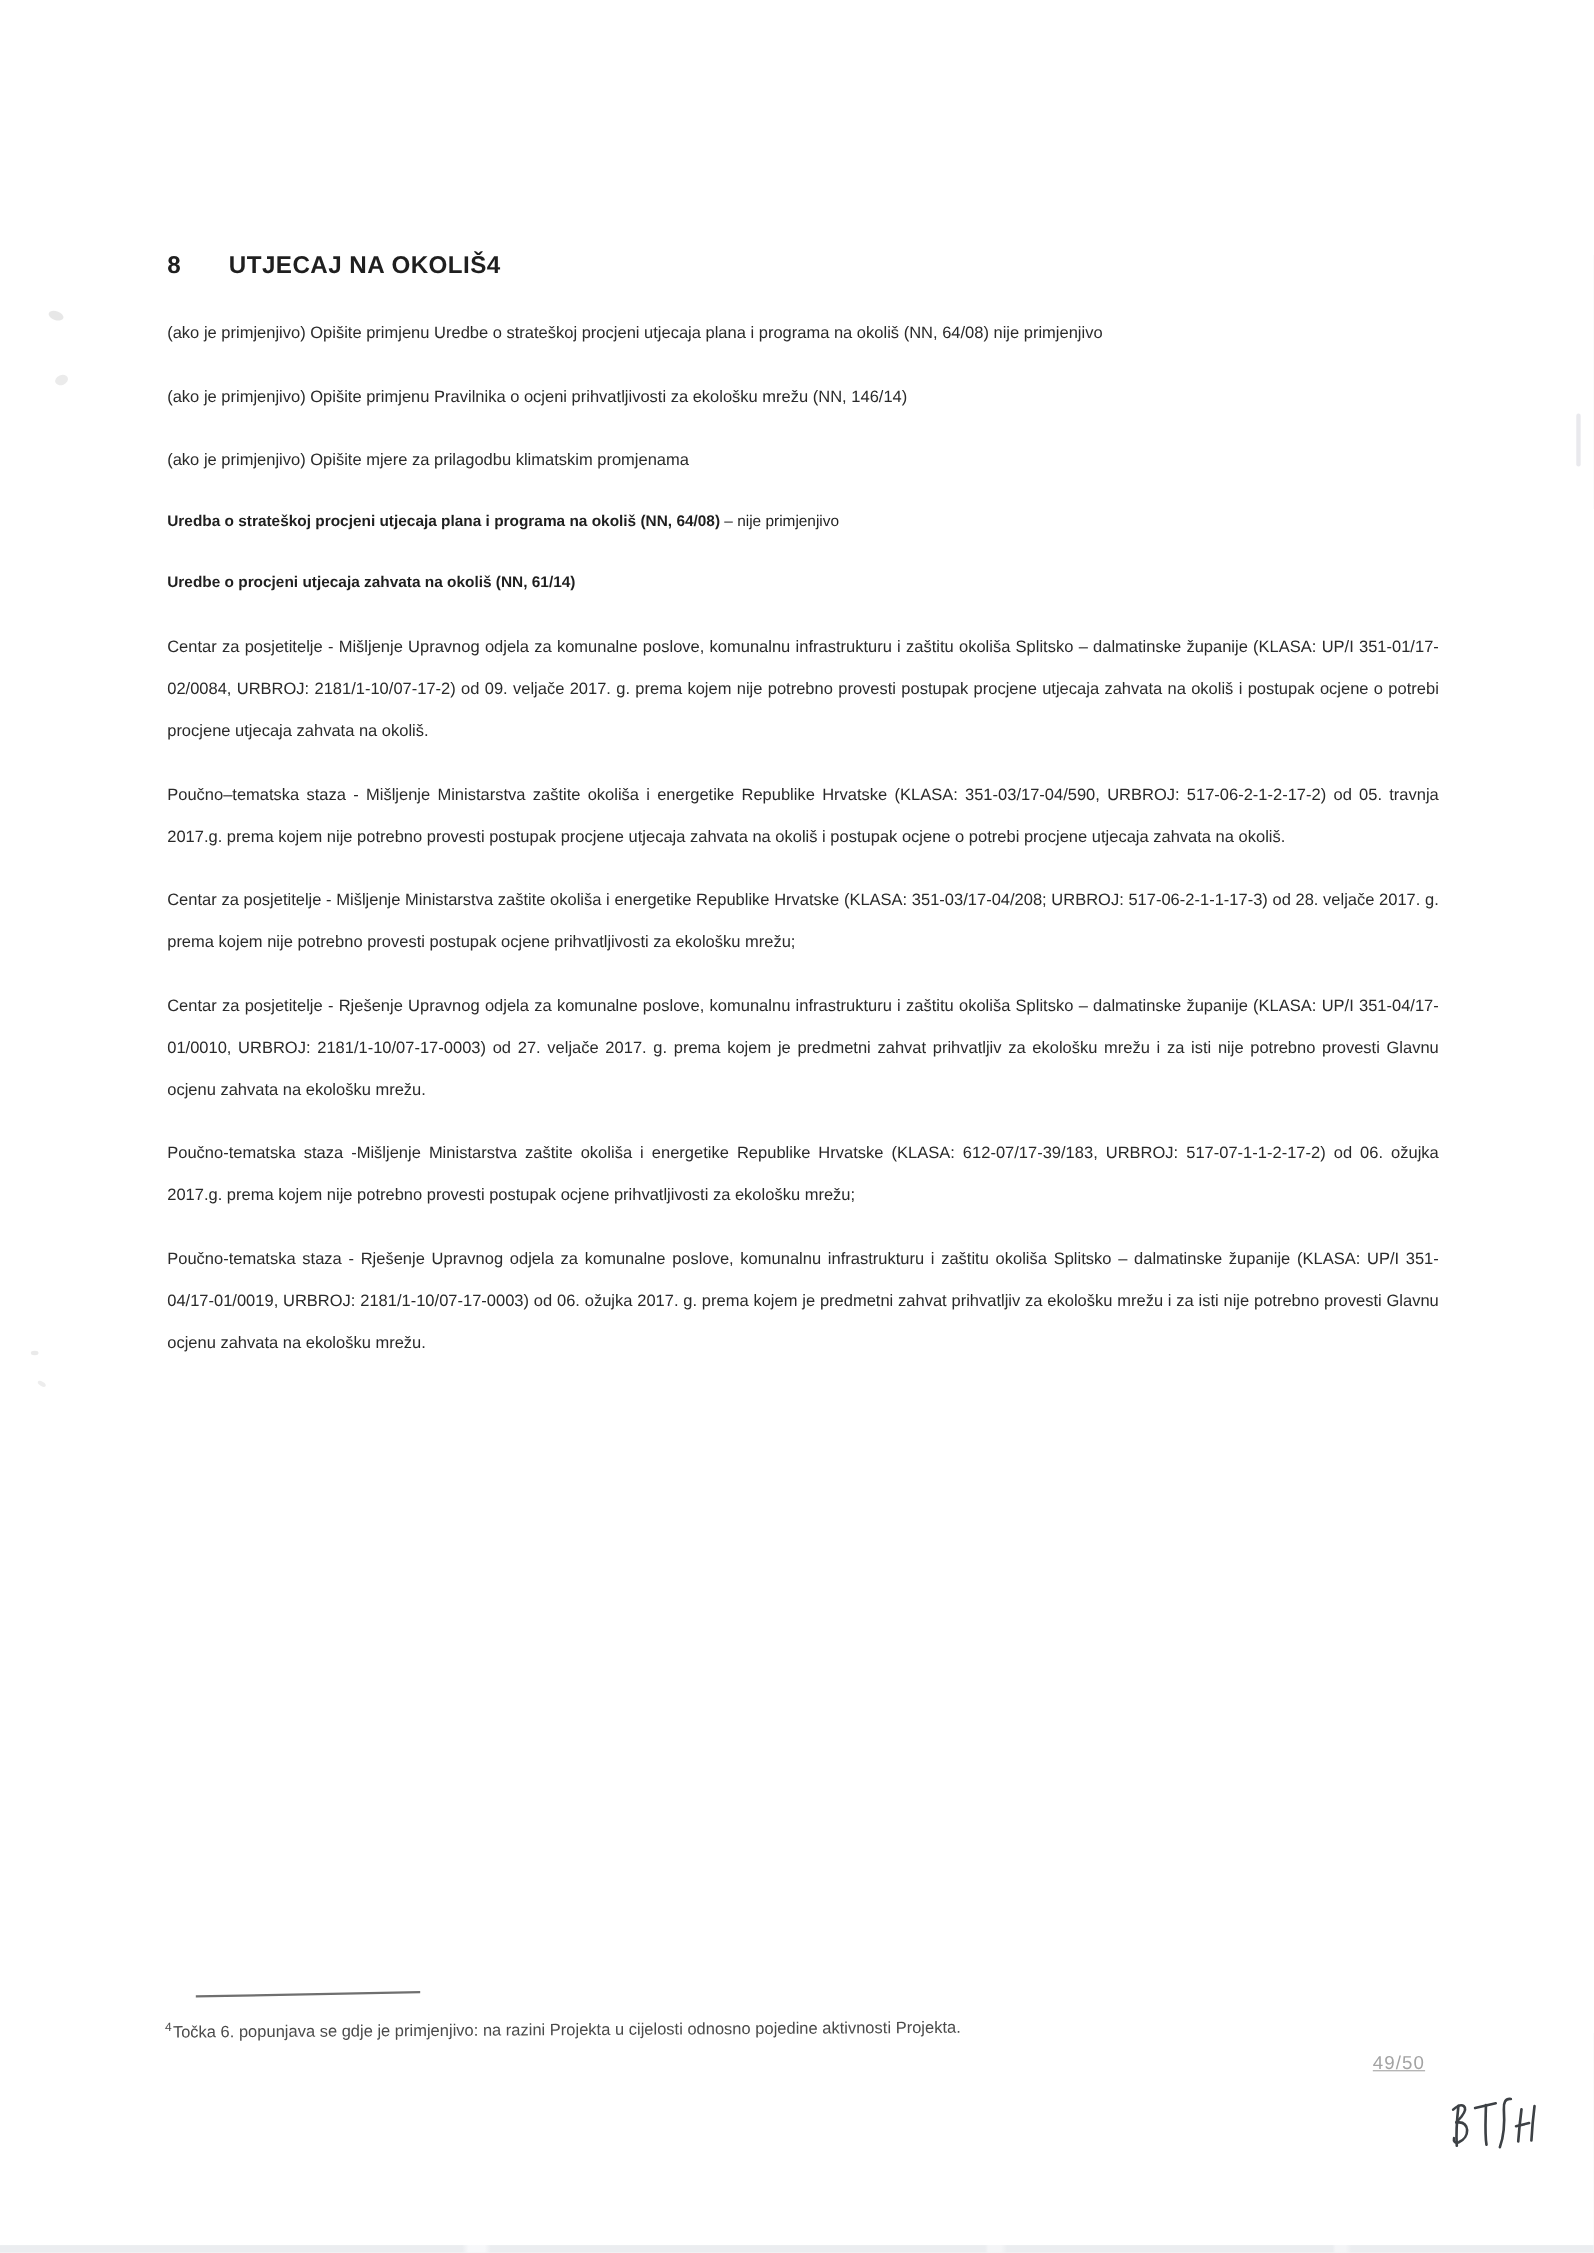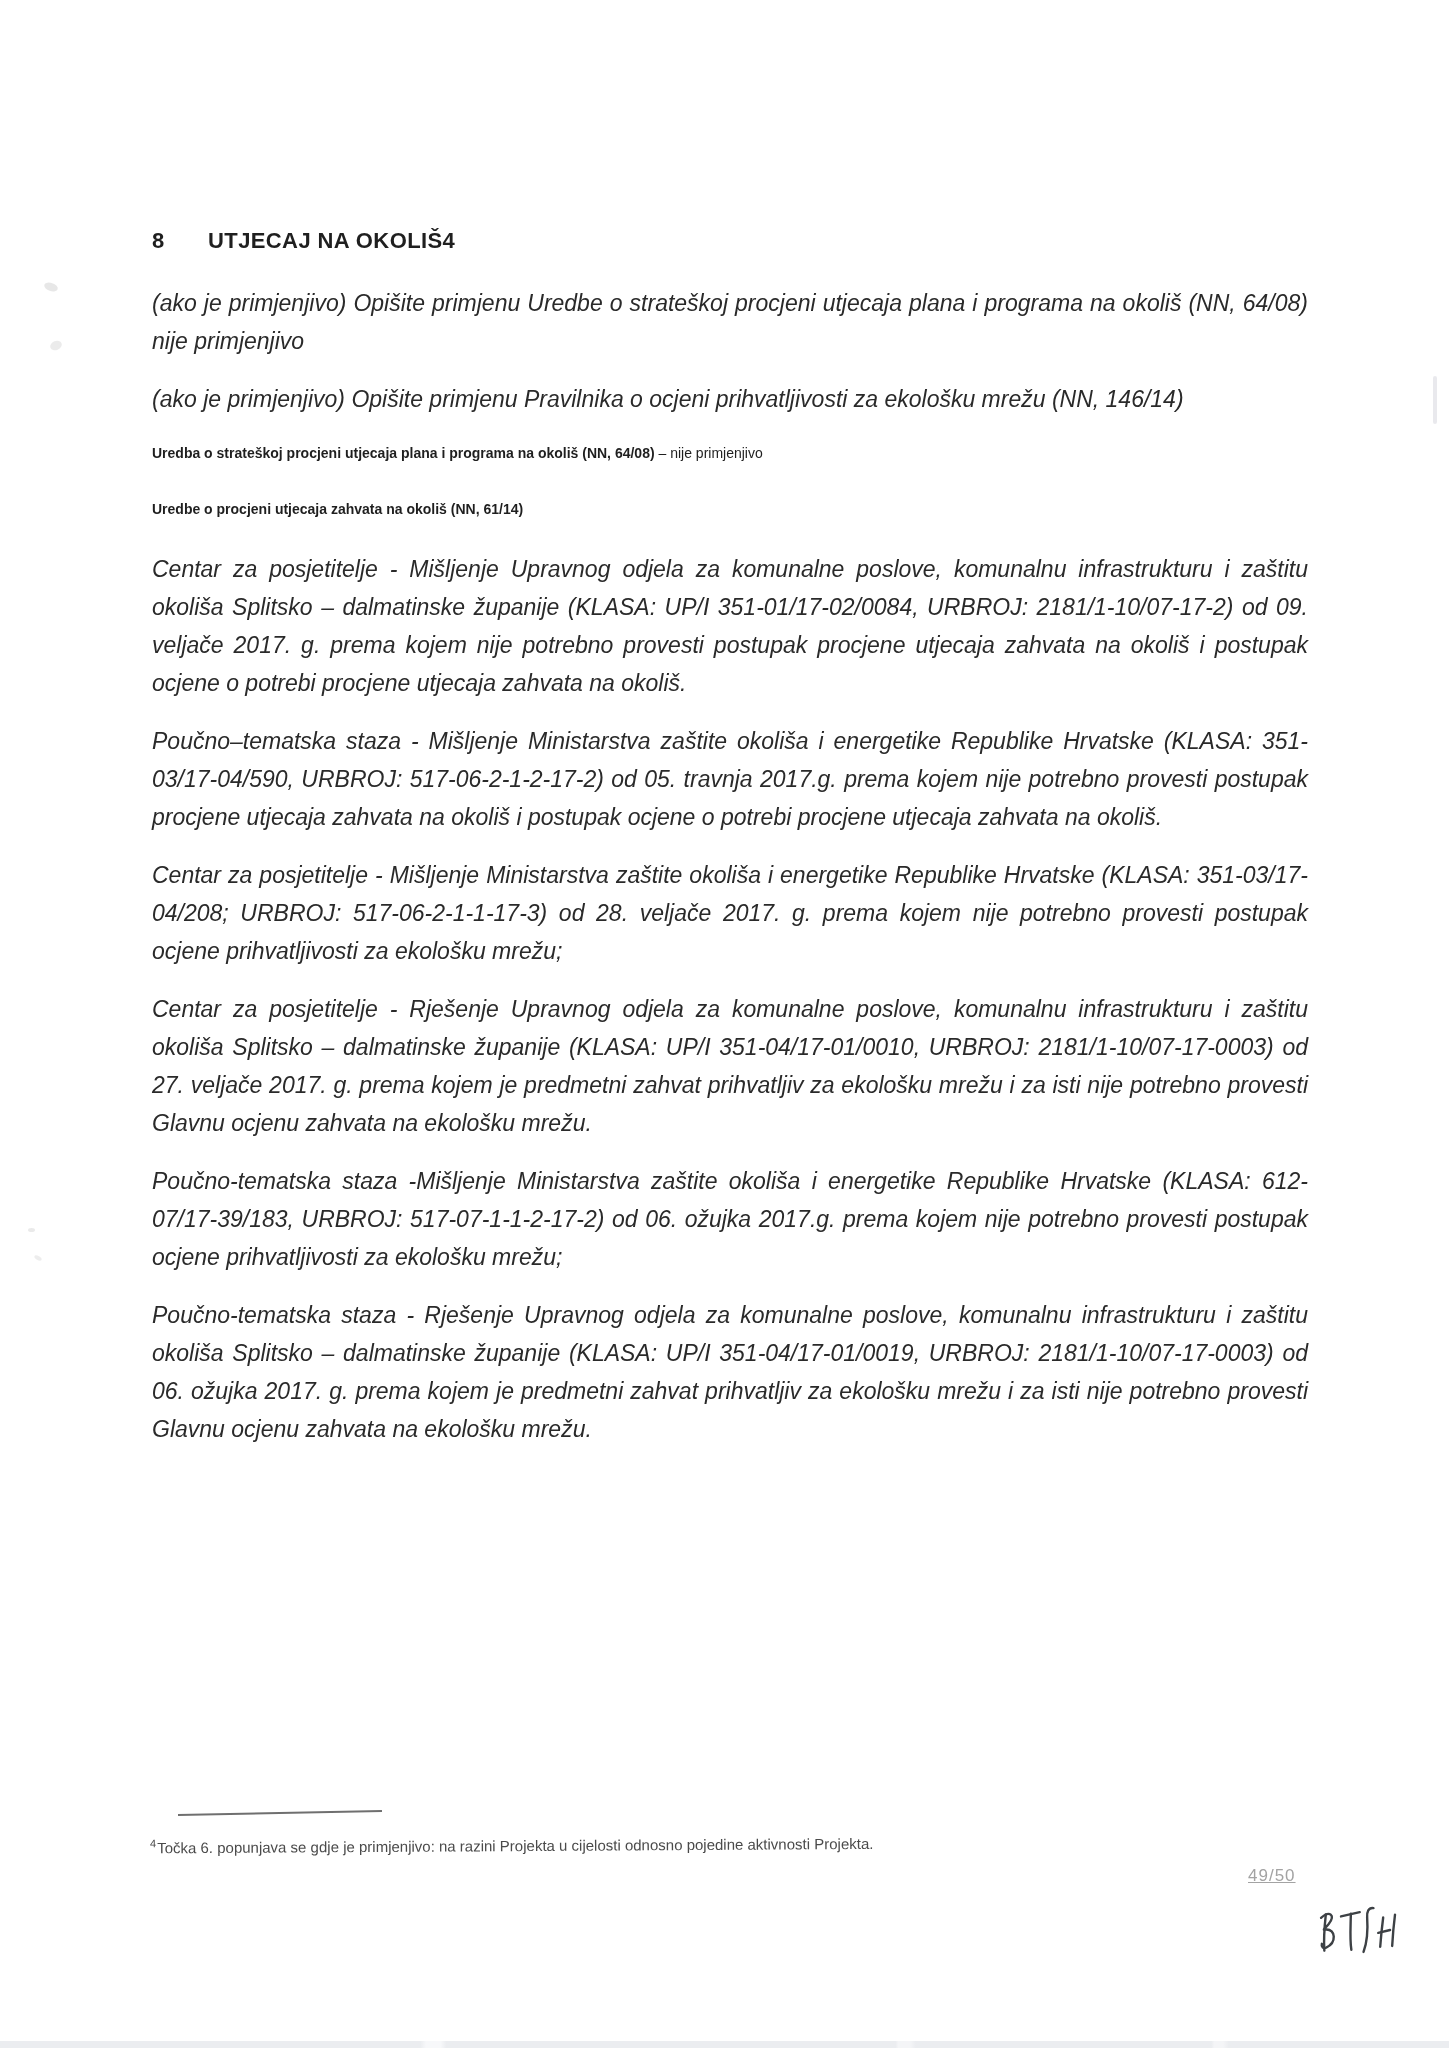--- a/index.html
+++ b/index.html
@@ -18,25 +18,24 @@
     width:1156px;
   }
   .doc-heading{
     font-size:22px;font-weight:bold;letter-spacing:.4px;
     color:#1f1f1f;
     margin:0 0 30px 0;
     display:flex;align-items:baseline;
   }
   .doc-heading .num{width:56px;}
   .para{
-    font-size:23px;line-height:38px;
+    font-size:15px;line-height:38px;
     text-align:justify;
     margin:0 0 20px 0;
     color:#2a2a2a;
-    font-style:italic;
   }
   .intro{margin-bottom:20px;}
   .gap-before-norms{margin-top:92px;}
   .section-title{
     font-size:14px;line-height:30px;
     margin:0 0 26px 0;
     color:#1f1f1f;
   }
   .section-title .bold{font-weight:bold;}
   .section-title .rest{font-weight:normal;}
@@ -95,20 +94,21 @@
   <div class="content">
 
     <h1 class="doc-heading">
       <span class="num">8</span>
       <span>UTJECAJ NA OKOLIŠ</span>
         <span>4</span>
     </h1>
 
     <p class="para intro">(ako je primjenjivo) Opišite primjenu Uredbe o strateškoj procjeni utjecaja plana i programa na okoliš (NN, 64/08) nije primjenjivo</p>
     <p class="para intro">(ako je primjenjivo) Opišite primjenu Pravilnika o ocjeni prihvatljivosti za ekološku mrežu (NN, 146/14)</p>
+    <p class="para intro">(ako je primjenjivo) Opišite mjere za prilagodbu klimatskim promjenama</p>
 
     <h2 class="section-title gap-before-norms">
       <span class="bold">Uredba o strateškoj procjeni utjecaja plana i programa na okoliš (NN, 64/08)</span><span class="rest"> – nije primjenjivo</span>
     </h2>
 
     <h2 class="section-title">
       <span class="bold">Uredbe o procjeni utjecaja zahvata na okoliš (NN, 61/14)</span>
     </h2>
     <p class="para">Centar za posjetitelje - Mišljenje Upravnog odjela za komunalne poslove, komunalnu infrastrukturu i zaštitu okoliša Splitsko – dalmatinske županije (KLASA: UP/I 351-01/17-02/0084, URBROJ: 2181/1-10/07-17-2) od 09. veljače 2017. g.  prema kojem nije potrebno provesti postupak procjene utjecaja zahvata na okoliš i postupak ocjene o potrebi procjene utjecaja zahvata na okoliš.</p>
     <p class="para">Poučno–tematska staza - Mišljenje Ministarstva zaštite okoliša i energetike Republike Hrvatske (KLASA: 351-03/17-04/590, URBROJ: 517-06-2-1-2-17-2) od 05. travnja 2017.g. prema kojem nije potrebno provesti postupak procjene utjecaja zahvata na okoliš i postupak ocjene o potrebi procjene utjecaja zahvata na okoliš.</p>

